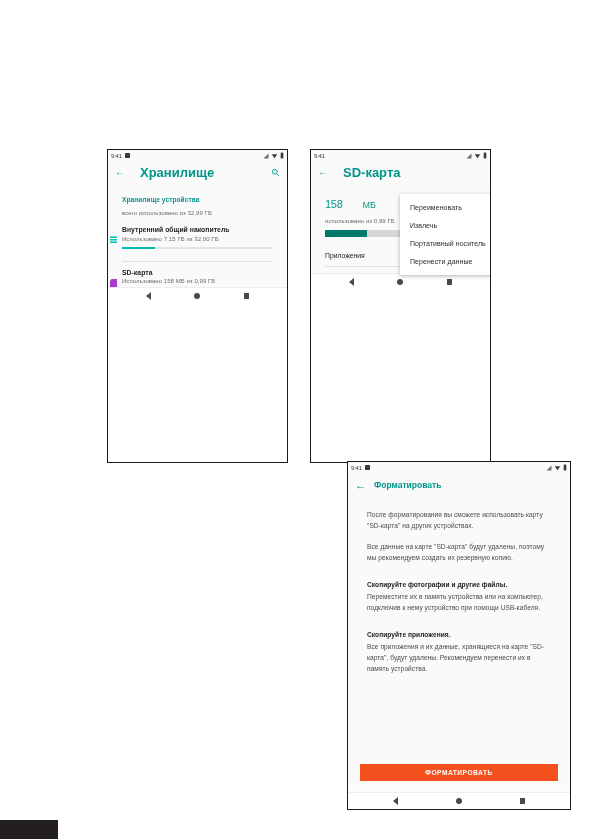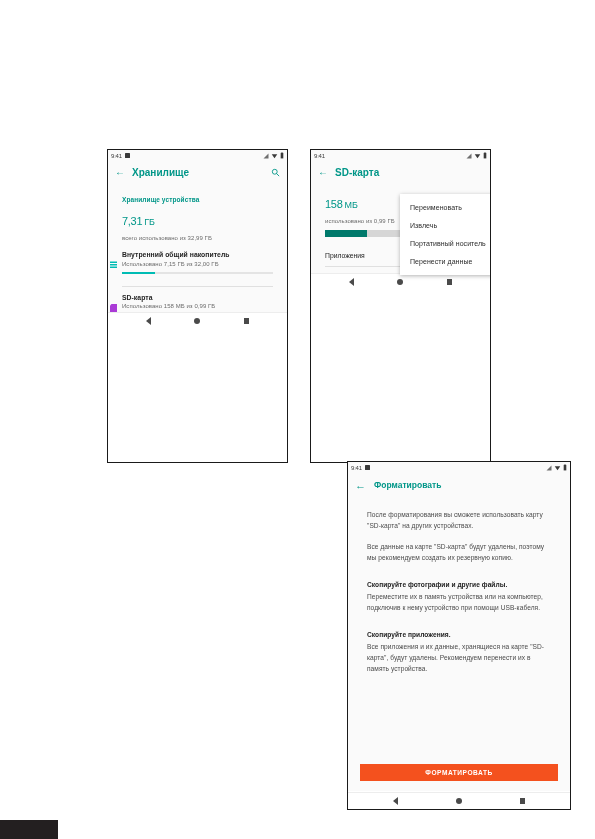--- a/index.html
+++ b/index.html
@@ -69,23 +69,23 @@
   }
   .appbar .back {
     color: #009688;
     font-size: 10px;
     line-height: 1;
     width: 11px;
     flex: none;
   }
   .appbar .title {
     color: #009688;
-    font-size: 10px;
+    font-size: 13px;
     font-weight: bold;
-    margin-left: 6px;
+    margin-left: 14px;
     white-space: nowrap;
   }
   .appbar .search {
     margin-left: auto;
     color: #009688;
   }
   .appbar-3 .title { font-size: 8.5px; margin-left: 8px; }
   .appbar-3 { height: 24px; }
   .appbar-3 .back { font-size: 11px; }
 
@@ -112,21 +112,21 @@
     padding-top: 9px;
     line-height: 1;
     white-space: nowrap;
   }
   .big-number .num {
     font-size: 11px;
     letter-spacing: -0.3px;
   }
   .big-number .unit {
     font-size: 9px;
-    margin-left: 2px;
+    margin-left: 20px;
   }
   .sub-caption {
     color: #6b6b6b;
     font-size: 6px;
     padding-top: 7px;
     letter-spacing: 0.05px;
   }
 
   
   .vol-list { padding-top: 10px; }
@@ -323,23 +323,20 @@
           <circle cx="10" cy="10" r="6.5"></circle>
           <line x1="15" y1="15" x2="21" y2="21" stroke-linecap="round"></line>
         </svg>
     </span>
   </div>
 
   <div class="body">
     <div class="content">
       <div class="section-label">Хранилище устройства</div>
 
-      <div class="big-number">
-        <span class="num">7,31</span><span class="unit">ГБ</span>
-      </div>
 
       <div class="sub-caption">всего использовано из 32,99 ГБ</div>
 
       <div class="vol-list">
 
         <div class="vol-row">
           <span class="vol-icon">
             <svg width="7" height="8" viewBox="0 0 14 16">
                 <rect x="0" y="1" width="14" height="3" fill="#00bcb4"></rect>
                 <rect x="0" y="6" width="14" height="3" fill="#00bcb4"></rect>

